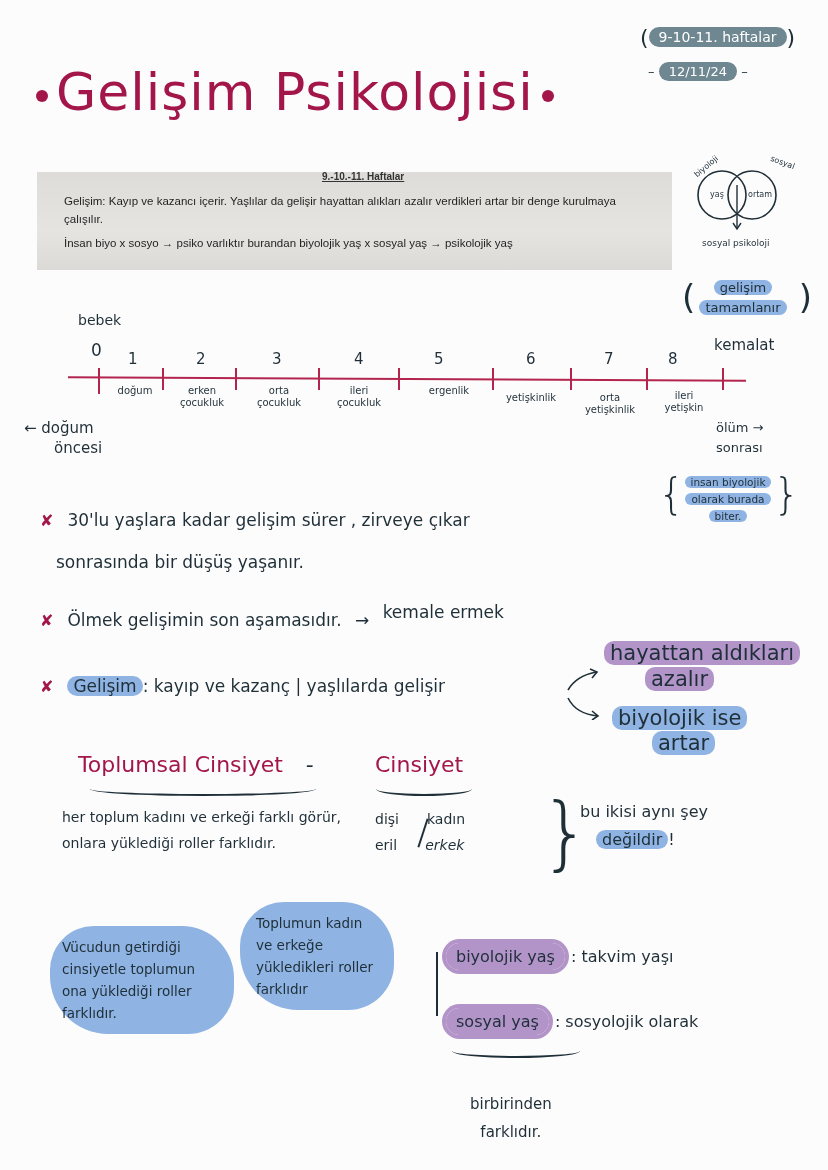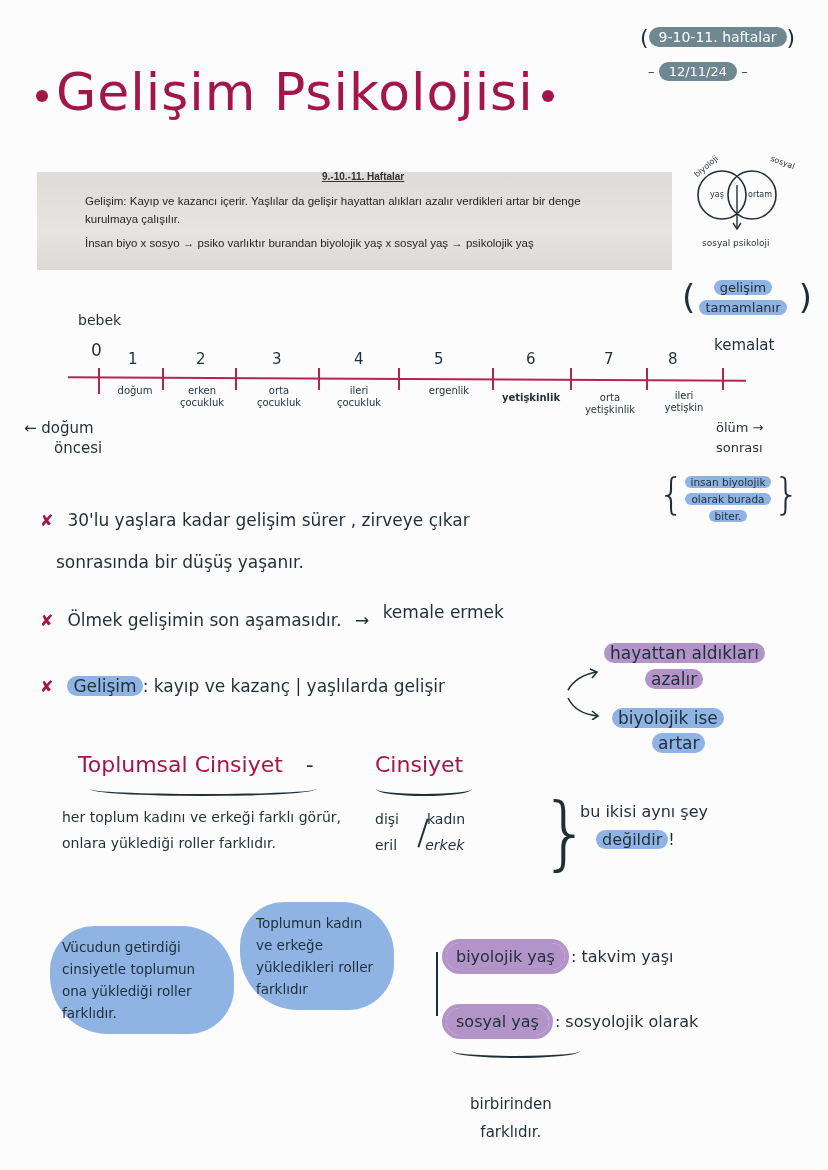--- a/index.html
+++ b/index.html
@@ -33,21 +33,21 @@
     .date-tag {
       left: 648px; top: 64px; font-size: 13px; white-space: nowrap;
     }
 
     
     .printed {
       left: 37px; top: 172px; width: 635px; height: 98px;
       background: linear-gradient(180deg, #dedcd9 0%, #e6e4e1 60%, #dcdad6 100%);
       font-family: "Liberation Sans", sans-serif;
       font-size: 11.5px; color: #1f1f1f;
-      box-sizing: border-box; padding: 20px 40px 0 48px;
+      box-sizing: border-box; padding: 20px 40px 0 27px;
       line-height: 18px;
     }
     .printed .cut { position: absolute; top: -4px; left: 285px; font-size: 10px; font-weight: bold; text-decoration: underline; color: #333; }
     .printed p { margin: 0 0 6px 0; }
 
     
     .venn { left: 686px; top: 150px; width: 130px; height: 110px; }
     .venn svg { position: absolute; left: 0; top: 0; }
     .venn .lbl { position: absolute; font-size: 8px; }
 
@@ -76,21 +76,21 @@
     .insan-box .brace { position: absolute; top: -4px; font-size: 42px; line-height: 50px; font-weight: 200; }
 
     .bullet { font-size: 16px; color: #a3164a; margin-right: 14px; }
     .line { font-size: 17px; white-space: nowrap; }
 
     .b1 { left: 40px; top: 510px; }
     .b1b { left: 56px; top: 552px; }
     .b2 { left: 40px; top: 610px; }
     .b3 { left: 40px; top: 676px; }
 
-    .right-hl { font-size: 17px; text-align: center; line-height: 22px; }
+    .right-hl { font-size: 21px; text-align: center; line-height: 22px; }
     .h1 { left: 604px; top: 642px; }
     .h2 { left: 645px; top: 668px; }
     .h3 { left: 612px; top: 707px; }
     .h4 { left: 652px; top: 732px; }
 
     .sec-title { left: 78px; top: 752px; font-size: 22px; color: #a3164a; white-space: nowrap; }
     .sec-title2 { left: 375px; top: 752px; font-size: 22px; color: #a3164a; }
     .brace-under { position: absolute; height: 12px; border-bottom: 2px solid #1f2f38; border-radius: 0 0 50% 50%; }
 
     .para { font-size: 14px; line-height: 26px; }
@@ -176,21 +176,21 @@
   <span class="tl-num" style="left:212px;">3</span>
   <span class="tl-lbl" style="left:186px;width:66px;">orta çocukluk</span>
 
   <span class="tl-num" style="left:294px;">4</span>
   <span class="tl-lbl" style="left:268px;width:62px;">ileri çocukluk</span>
 
   <span class="tl-num" style="left:374px;">5</span>
   <span class="tl-lbl" style="left:352px;width:74px;">ergenlik</span>
 
   <span class="tl-num" style="left:466px;">6</span>
-  <span class="tl-lbl" style="left:434px;width:74px;top:52px;font-weight:bold;">yetişkinlik</span>
+  <span class="tl-lbl" style="left:434px;width:74px;top:52px;">yetişkinlik</span>
 
   <span class="tl-num" style="left:544px;">7</span>
   <span class="tl-lbl" style="left:514px;width:72px;top:52px;">orta yetişkinlik</span>
 
   <span class="tl-num" style="left:608px;">8</span>
   <span class="tl-lbl" style="left:596px;width:56px;top:50px;">ileri yetişkin</span>
 </div>
 
 <div class="abs dogum-oncesi">
   <div><span>← </span><span>doğum</span></div>

